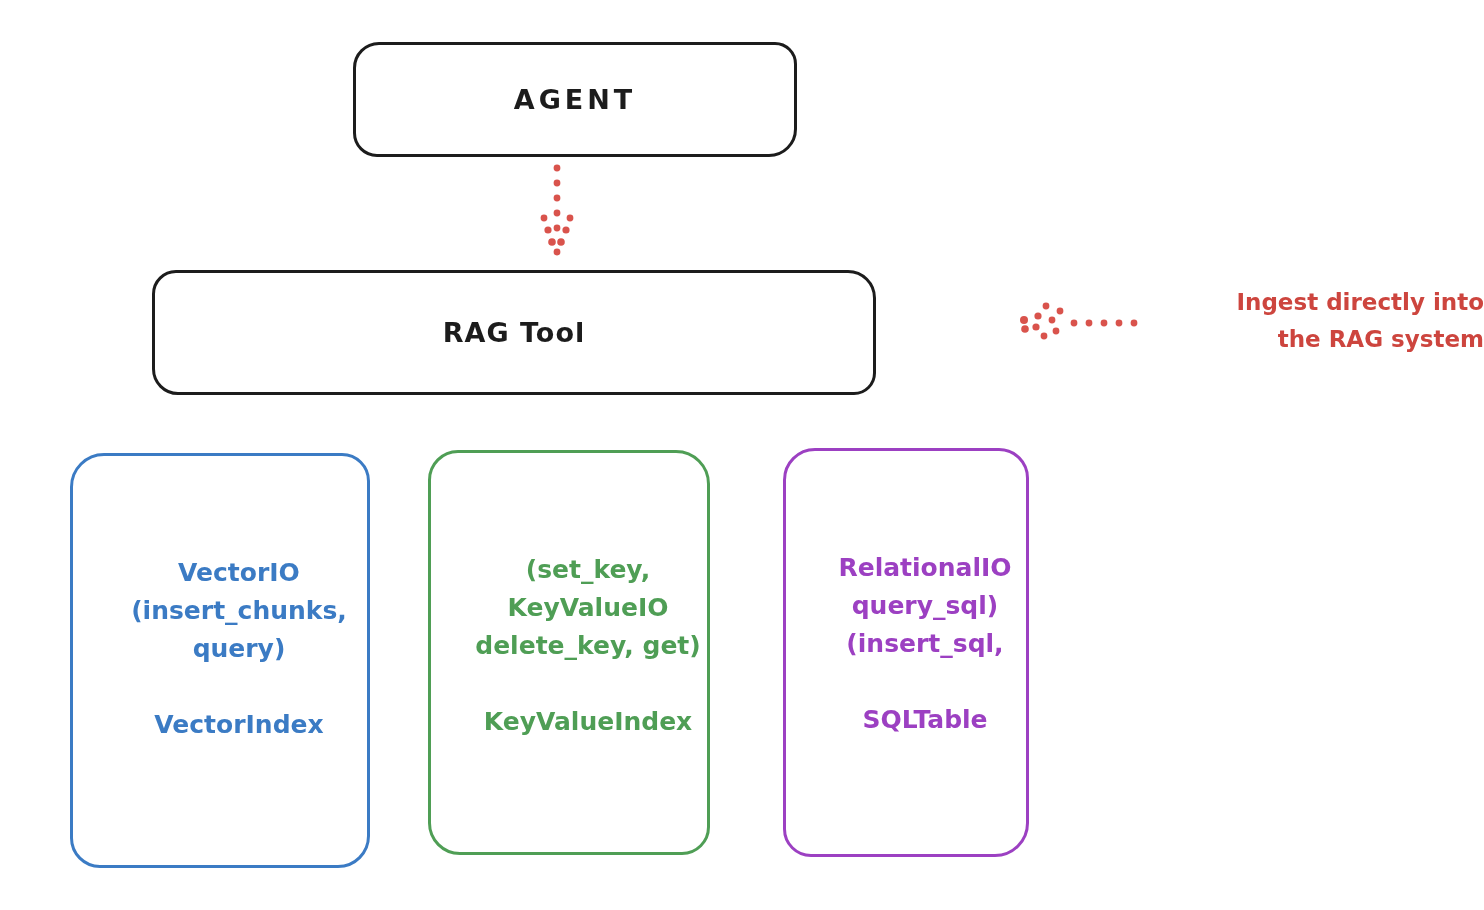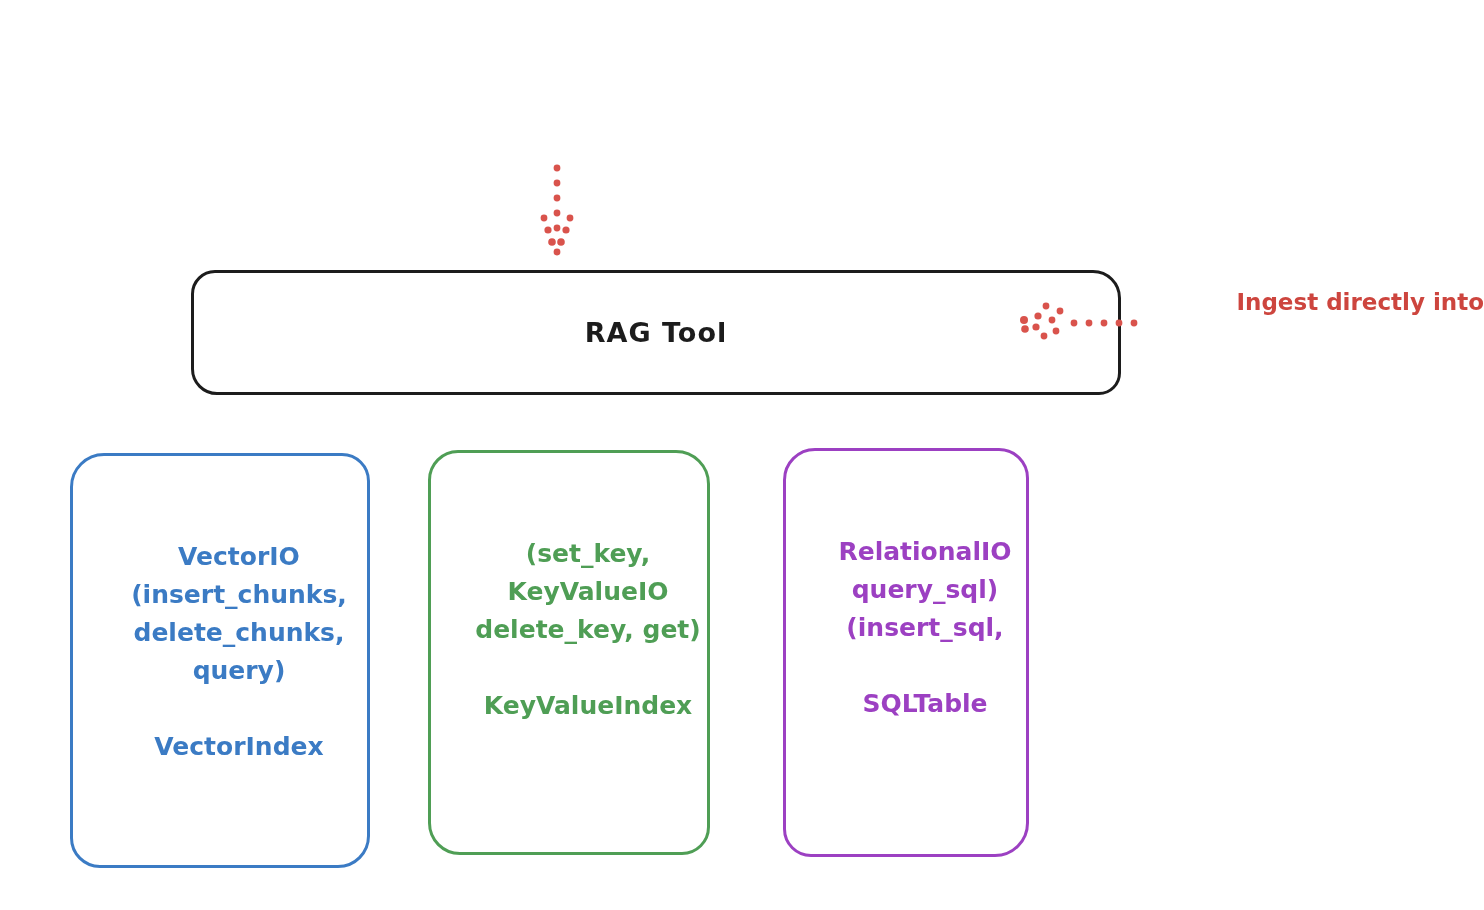--- a/index.html
+++ b/index.html
@@ -27,24 +27,23 @@
   }
   
   .agent-box {
     left: 353px; top: 42px;
     width: 444px; height: 115px;
     border: 3.5px solid #1c1c1c;
     border-radius: 26px 22px 28px 24px;
   }
   .rag-box {
     left: 152px; top: 270px;
-    width: 930px; height: 125px;
+    width: 724px; height: 125px;
     border: 3.5px solid #1c1c1c;
     border-radius: 24px 28px 22px 26px;
-    margin-left: 39px;
   }
   .agent-label {
     font-size: 27px;
     font-weight: 700;
     letter-spacing: 4px;
     color: #1c1c1c;
   }
   .rag-label {
     font-size: 27px;
     font-weight: 600;
@@ -71,21 +70,21 @@
   }
   .relational-box {
     left: 783px; top: 448px;
     width: 246px; height: 409px;
     border: 3.5px solid #9c40c2;
     border-radius: 32px 30px 34px 28px;
   }
   .box-text {
     position: absolute;
     left: 0; right: 0;
-    top: 82px;
+    top: 98px;
     text-align: center;
     font-size: 25px;
     font-weight: 600;
     line-height: 38px;
     margin-left: 38px;
   }
   .vector-box .box-text    { color: #3b7bc4; }
   .keyvalue-box .box-text  { color: #4f9e55; }
   .relational-box .box-text{ color: #9c40c2; }
   .line-gap { height: 38px; }
@@ -110,20 +109,23 @@
     left: 1016px; top: 298px;
     width: 124px; height: 50px;
   }
   .dot { fill: #d9534c; }
 </style>
 </head>
 <body>
 
 <div class="stage">
 
+  <div class="box agent-box">
+    <span class="agent-label">AGENT</span>
+  </div>
 
   <svg class="arrow-down" viewBox="0 0 44 100" aria-hidden="true">
     <circle class="dot" cx="22" cy="6" r="3.4"></circle>
     <circle class="dot" cx="22" cy="21" r="3.4"></circle>
     <circle class="dot" cx="22" cy="36" r="3.4"></circle>
     <circle class="dot" cx="22" cy="51" r="3.4"></circle>
     <circle class="dot" cx="9" cy="56" r="3.4"></circle>
     <circle class="dot" cx="35" cy="56" r="3.4"></circle>
     <circle class="dot" cx="13" cy="68" r="3.6"></circle>
     <circle class="dot" cx="22" cy="66" r="3.4"></circle>
@@ -149,27 +151,27 @@
     <circle class="dot" cx="30" cy="8" r="3.4"></circle>
     <circle class="dot" cx="22" cy="18" r="3.6"></circle>
     <circle class="dot" cx="20" cy="29" r="3.6"></circle>
     <circle class="dot" cx="28" cy="38" r="3.4"></circle>
     <circle class="dot" cx="8" cy="22" r="4.0"></circle>
     <circle class="dot" cx="9" cy="31" r="3.8"></circle>
   </svg>
 
   <div class="annotation-text">
     <div>Ingest directly into</div>
+    <div>the RAG system</div>
   </div>
 
   <div class="backend-box vector-box">
     <div class="box-text">
       <div>VectorIO</div>
       <div>(insert_chunks,</div>
-      <div>delete_chunks,</div>
       <div>query)</div>
       <div class="line-gap"></div>
       <div>VectorIndex</div>
     </div>
   </div>
 
   <div class="backend-box keyvalue-box">
     <div class="box-text">
       <div>(set_key,</div>
       <div>KeyValueIO</div>

